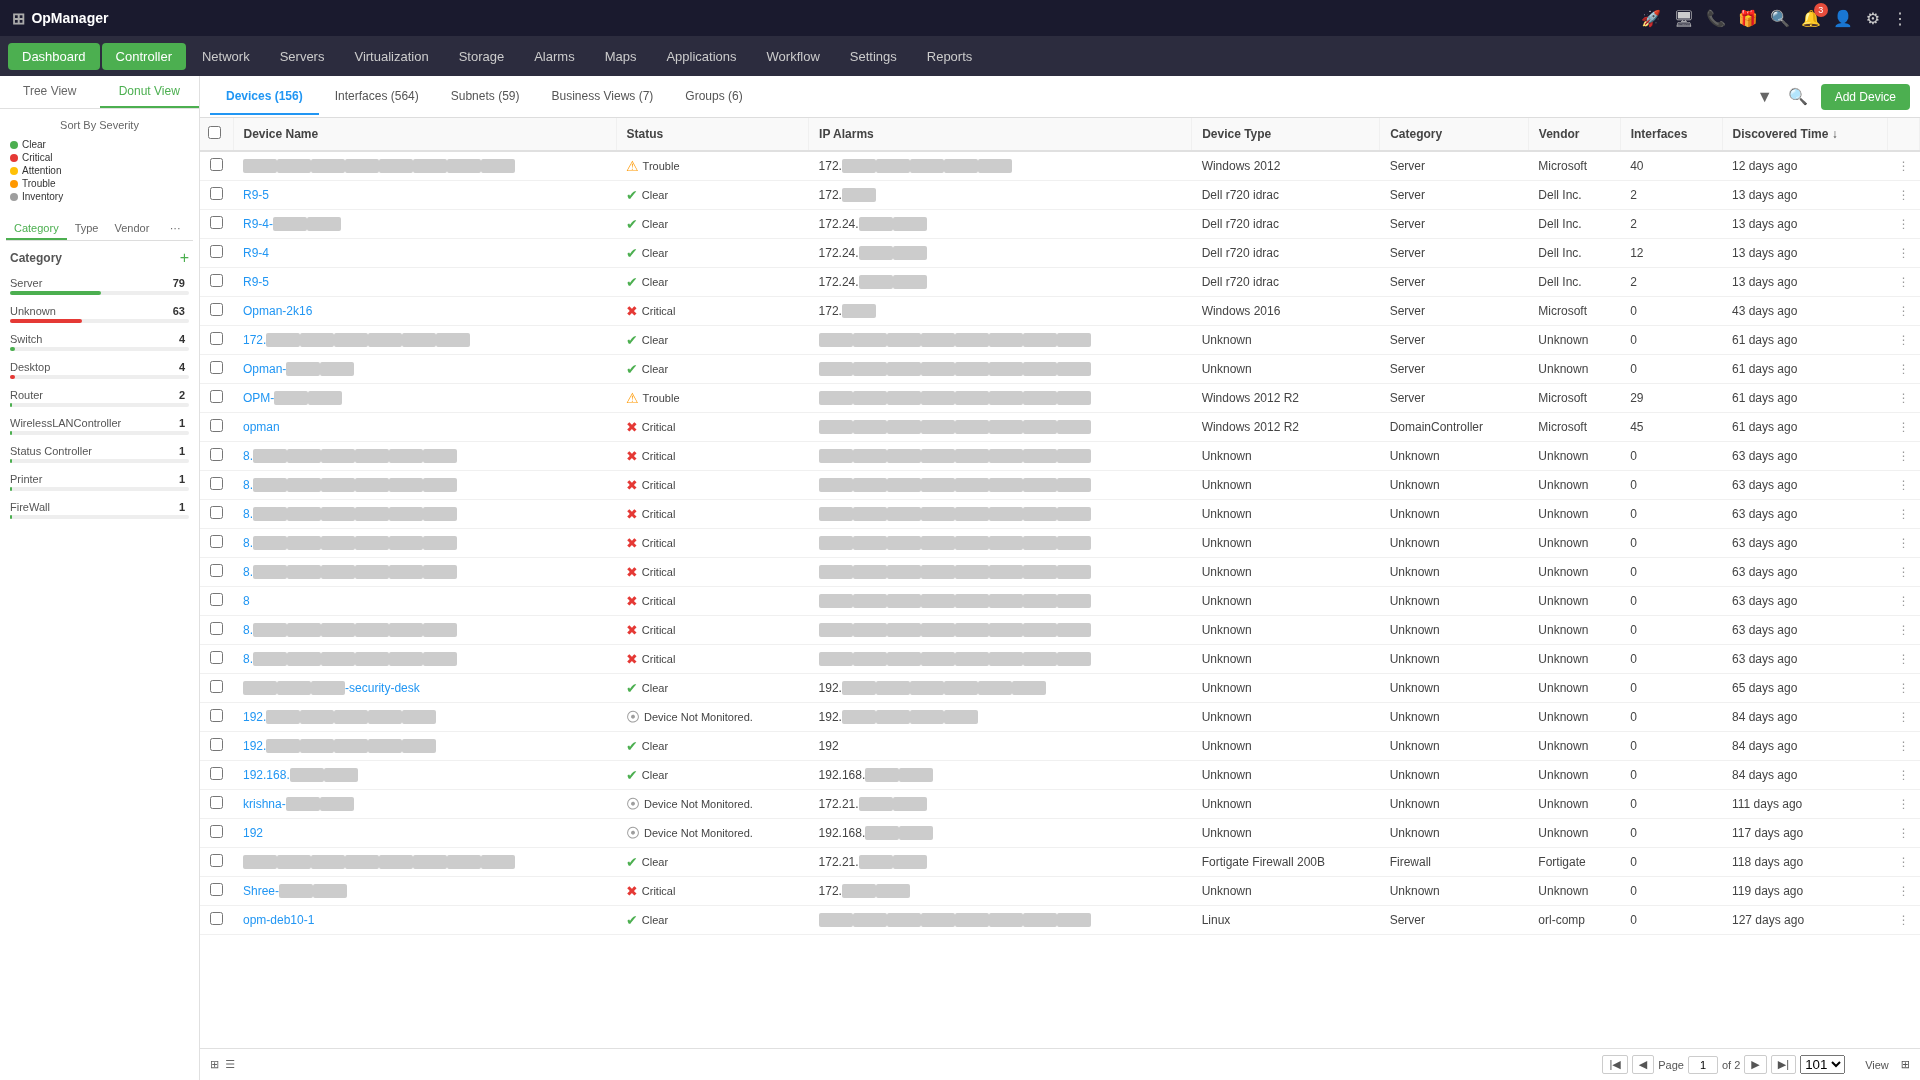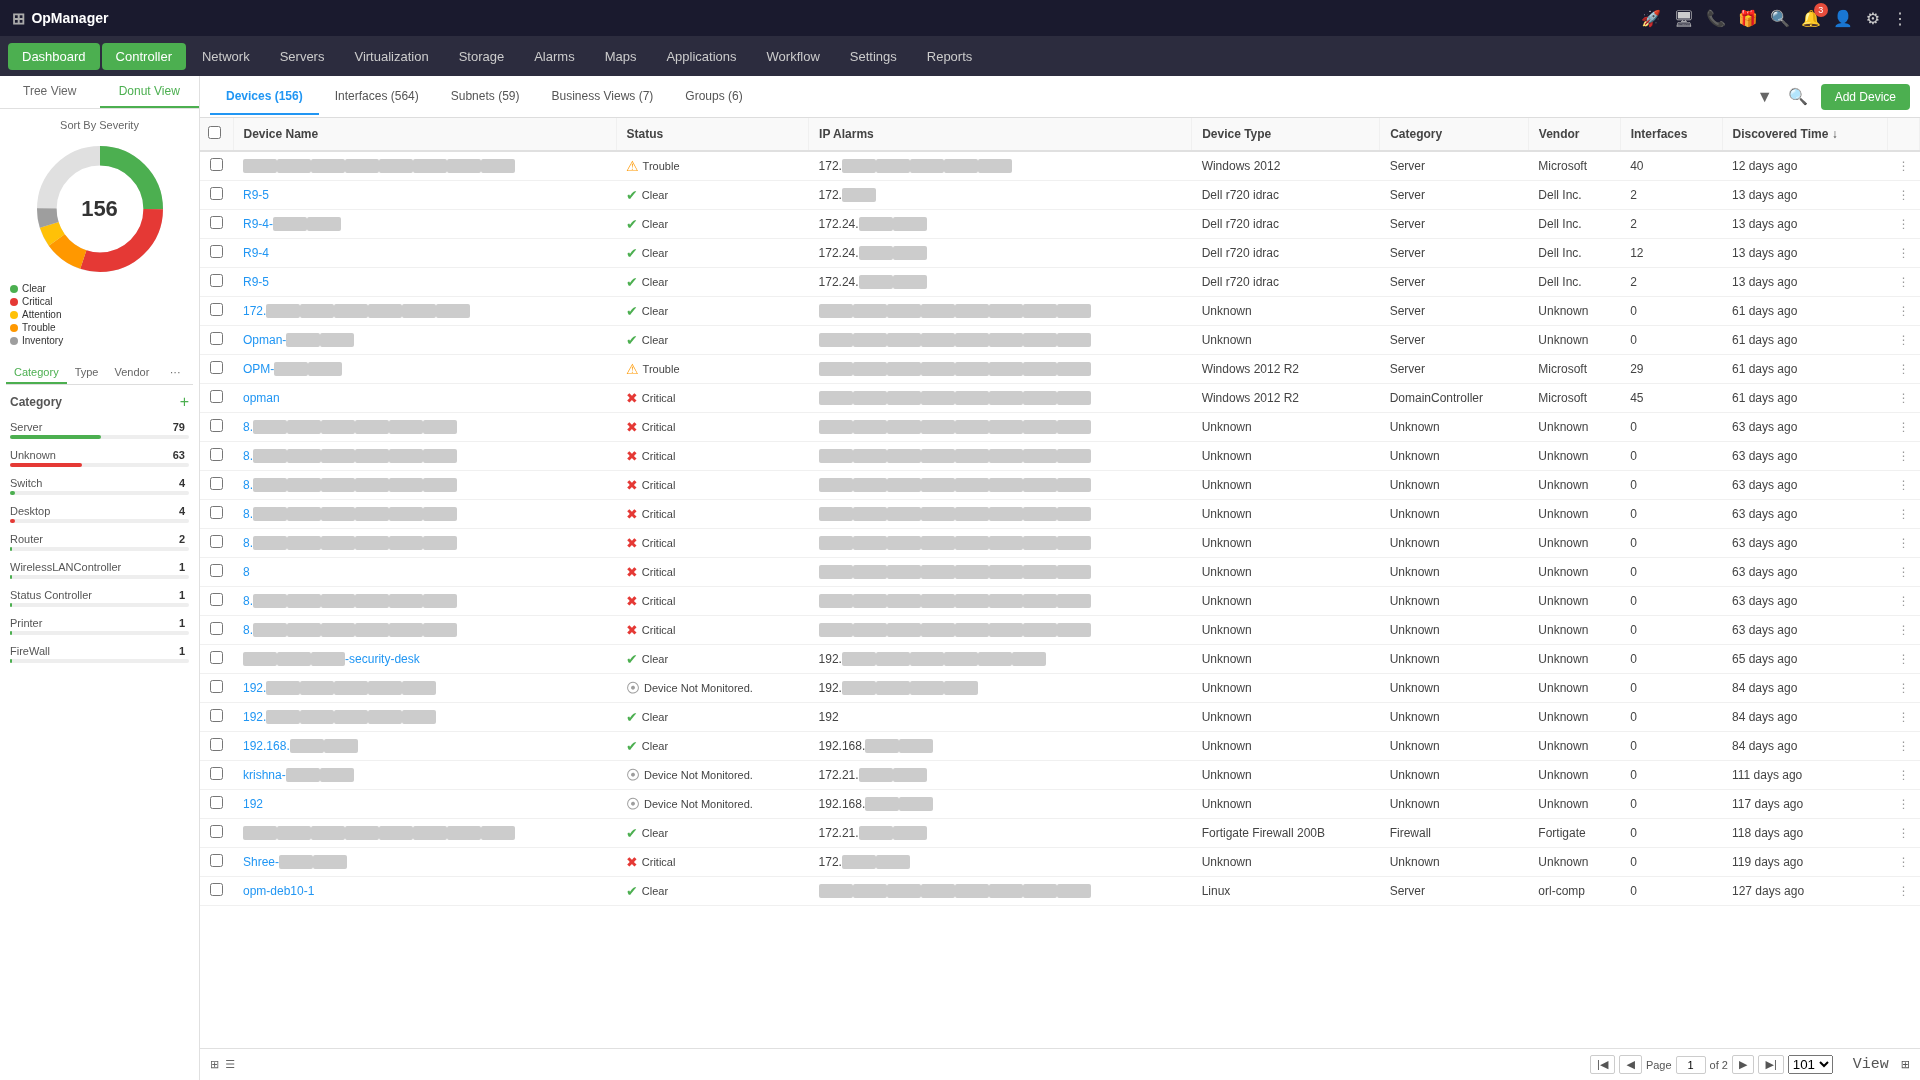--- a/index.html
+++ b/index.html
@@ -210,21 +210,21 @@
       gap: 8px;
       font-size: 11px;
       color: #555;
     }
     .footer-spacer { flex: 1; }
     .page-controls { display: flex; align-items: center; gap: 4px; }
     .page-controls button {
       background: none; border: 1px solid #ccc; padding: 2px 6px; cursor: pointer; border-radius: 2px; font-size: 11px; color: #555;
     }
     .page-input { width: 30px; border: 1px solid #ccc; padding: 2px 4px; text-align: center; font-size: 11px; border-radius: 2px; }
-    .view-label { font-size: 15px; color: #555; font-family: Liberation Mono, monospace; }
+    .view-label { font-size: 11px; color: #555; }
     .footer-icons { display: flex; gap: 6px; color: #666; }
   </style>
 </head>
 <body>
 
 <div class="top-bar">
   <div class="top-bar-logo">
     <span class="grid-icon">⊞</span>
     <span>OpManager</span>
   </div>
@@ -263,37 +263,20 @@
 <div class="main-layout">
 
   <div class="sidebar">
     <div class="sidebar-tabs">
       <div class="sidebar-tab">Tree View</div>
       <div class="sidebar-tab active">Donut View</div>
     </div>
 
     <div class="sidebar-chart-area">
       <div class="sidebar-chart-title">Sort By Severity</div>
-      <div class="donut-container">
-        <svg viewBox="0 0 100 100">
-
-          <circle cx="50" cy="50" r="38" fill="none" stroke="#e0e0e0" stroke-width="14"></circle>
-
-          <circle cx="50" cy="50" r="38" fill="none" stroke="#4caf50" stroke-width="14" stroke-dasharray="119.4 238.8" stroke-dashoffset="59.7" transform="rotate(-90 50 50)"></circle>
-
-          <circle cx="50" cy="50" r="38" fill="none" stroke="#e53935" stroke-width="14" stroke-dasharray="71.6 238.8" stroke-dashoffset="-59.7" transform="rotate(-90 50 50)"></circle>
-
-          <circle cx="50" cy="50" r="38" fill="none" stroke="#ff9800" stroke-width="14" stroke-dasharray="23.9 238.8" stroke-dashoffset="-131.3" transform="rotate(-90 50 50)"></circle>
-
-          <circle cx="50" cy="50" r="38" fill="none" stroke="#ffc107" stroke-width="14" stroke-dasharray="12 238.8" stroke-dashoffset="-155.2" transform="rotate(-90 50 50)"></circle>
-
-          <circle cx="50" cy="50" r="38" fill="none" stroke="#9e9e9e" stroke-width="14" stroke-dasharray="12 238.8" stroke-dashoffset="-167.2" transform="rotate(-90 50 50)"></circle>
-        </svg>
-        <div class="donut-center">156</div>
-      </div>
       <div class="donut-legend">
         <div class="donut-legend-item">
           <div class="legend-dot" style="background:#4caf50"></div>
           <span>Clear</span>
         </div>
         <div class="donut-legend-item">
           <div class="legend-dot" style="background:#e53935"></div>
           <span>Critical</span>
         </div>
         <div class="donut-legend-item">
@@ -528,20 +511,39 @@
         <span style="color:#4caf50;font-size:14px;">✔</span>
         <span style="font-size:11px;">Clear</span>
       </span>
     </td>
     <td>172.24.<span style="color:transparent;background:#ccc;border-radius:2px;">████</span><span style="color:transparent;background:#ccc;border-radius:2px;">████</span></td>
     <td>Dell r720 idrac</td>
     <td>Server</td>
     <td>Dell Inc.</td>
     <td>2</td>
     <td>13 days ago</td>
+    <td style="color:#999;cursor:pointer;">⋮</td>
+  </tr>
+            <tr>
+    <td class="checkbox-col">
+      <input type="checkbox" style="">
+    </td>
+    <td style="color:#2196f3;cursor:pointer;">Opman-2k16</td>
+    <td>
+      <span class="status-badge">
+        <span style="color:#e53935;font-size:14px;">✖</span>
+        <span style="font-size:11px;">Critical</span>
+      </span>
+    </td>
+    <td>172.<span style="color:transparent;background:#ccc;border-radius:2px;">████</span></td>
+    <td>Windows 2016</td>
+    <td>Server</td>
+    <td>Microsoft</td>
+    <td>0</td>
+    <td>43 days ago</td>
     <td style="color:#999;cursor:pointer;">⋮</td>
   </tr>
             <tr>
     <td class="checkbox-col">
       <input type="checkbox" style="">
     </td>
     <td style="color:#2196f3;cursor:pointer;">172.<span style="color:transparent;background:#ccc;border-radius:2px;">████</span><span style="color:transparent;background:#ccc;border-radius:2px;">████</span><span style="color:transparent;background:#ccc;border-radius:2px;">████</span><span style="color:transparent;background:#ccc;border-radius:2px;">████</span><span style="color:transparent;background:#ccc;border-radius:2px;">████</span><span style="color:transparent;background:#ccc;border-radius:2px;">████</span></td>
     <td>
       <span class="status-badge">
         <span style="color:#4caf50;font-size:14px;">✔</span>

